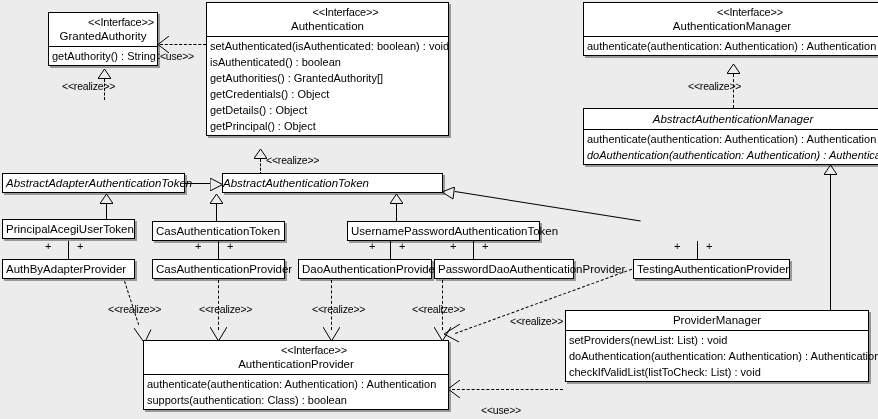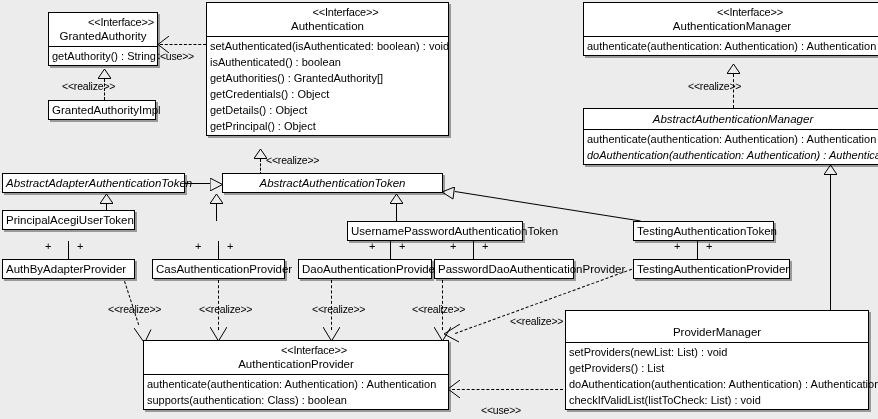--- a/index.html
+++ b/index.html
@@ -157,21 +157,20 @@
   </div>
 
   <div class="tri-up-o" style="left:98px; top:69px;">
     <svg width="13" height="10" viewBox="0 0 13 10">
         <polygon points="6.5,0 0,9.5 13,9.5" fill="#ececec" stroke="#000" stroke-width="1"></polygon>
       </svg>
   </div>
   <div class="dash-v" style="left:104px; top:79px; height:21px;"></div>
   <div class="lbl" style="left:62px; top:80px;">&lt;&lt;realize&gt;&gt;</div>
 
-  <div class="uml-simple" style="left:48px; top:100px; width:108px;">GrantedAuthorityImpl</div>
 
   <div class="uml-class" style="left:206px; top:2px; width:243px;">
     <div class="uml-head">
       <span class="stereo">&lt;&lt;Interface&gt;&gt;</span>
       <span class="cname">Authentication</span>
     </div>
     <div class="uml-ops">
       <span class="op">setAuthenticated(isAuthenticated: boolean) : void</span>
       <span class="op">isAuthenticated() : boolean</span>
       <span class="op">getAuthorities() : GrantedAuthority[]</span>
@@ -234,21 +233,21 @@
 
   <div class="uml-simple abstract" style="left:2px; top:173px; width:183px;">AbstractAdapterAuthenticationToken</div>
 
   <div class="ln ln-h" style="left:185px; top:183px; width:27px;"></div>
   <div class="tri-right-o" style="left:210px; top:177px;">
     <svg width="13" height="13" viewBox="0 0 13 13">
         <polygon points="0,0 12.5,6.5 0,13" fill="#ececec" stroke="#000" stroke-width="1"></polygon>
       </svg>
   </div>
 
-  <div class="uml-simple abstract" style="left:222px; top:173px; width:221px; text-align:center; padding-left:0;">AbstractAuthenticationToken</div>
+  <div class="uml-simple abstract" style="left:222px; top:173px; width:221px; padding-left:0;">AbstractAuthenticationToken</div>
 
   <div class="tri-up-o" style="left:100px; top:194px;">
     <svg width="13" height="10" viewBox="0 0 13 10">
         <polygon points="6.5,0 0,9.5 13,9.5" fill="#ececec" stroke="#000" stroke-width="1"></polygon>
       </svg>
   </div>
   <div class="ln ln-v" style="left:106px; top:203px; height:18px;"></div>
 
   <div class="tri-up-o" style="left:210px; top:194px;">
     <svg width="13" height="10" viewBox="0 0 13 10">
@@ -264,26 +263,26 @@
   </div>
   <div class="ln ln-v" style="left:396px; top:203px; height:18px;"></div>
 
   <div class="tri-right-o" style="left:442px; top:186px;">
     <svg width="13" height="13" viewBox="0 0 13 13">
         <polygon points="12.5,0 0,5 11,12" fill="#ececec" stroke="#000" stroke-width="1"></polygon>
       </svg>
   </div>
   <div class="diag solid" style="left:455px; top:191px; width:188px; transform:rotate(9deg);"></div>
 
-  <div class="uml-simple" style="left:2px; top:210px; width:133px;">PrincipalAcegiUserToken</div>
-
-
-  <div class="uml-simple" style="left:347px; top:221px; width:176px;">UsernamePasswordAuthenticationToken</div>
-
-  <div class="uml-simple" style="left:633px; top:221px; width:141px;">TestingAuthenticationToken</div>
+  <div class="uml-simple" style="left:2px; top:219px; width:133px;">PrincipalAcegiUserToken</div>
+
+  <div class="uml-simple" style="left:152px; top:221px; width:133px;">CasAuthenticationToken</div>
+
+  <div class="uml-simple" style="left:347px; top:221px; width:193px;">UsernamePasswordAuthenticationToken</div>
+
 
   <div class="ln ln-v" style="left:68px; top:241px; height:18px;"></div>
   <div class="plus" style="left:45px; top:240px;">+</div>
   <div class="plus" style="left:77px; top:240px;">+</div>
 
   <div class="ln ln-v" style="left:218px; top:241px; height:18px;"></div>
   <div class="plus" style="left:195px; top:240px;">+</div>
   <div class="plus" style="left:227px; top:240px;">+</div>
 
   <div class="ln ln-v" style="left:390px; top:241px; height:18px;"></div>
@@ -361,24 +360,23 @@
 
   <div class="dash-h" style="left:452px; top:389px; width:111px;"></div>
   <div class="arrow-open" style="left:447px; top:380px;">
     <svg width="14" height="18" viewBox="0 0 14 18">
         <polyline points="13,0 1,9 13,18" fill="none" stroke="#000" stroke-width="1"></polyline>
       </svg>
   </div>
   <div class="lbl" style="left:481px; top:404px;">&lt;&lt;use&gt;&gt;</div>
 
   <div class="uml-class" style="left:565px; top:310px; width:304px;">
-    <div class="uml-head" style="padding-top:14px;">
+    <div class="uml-head" style="padding-top:2px;">
       <span class="cname">ProviderManager</span>
     </div>
     <div class="uml-ops">
       <span class="op">setProviders(newList: List) : void</span>
-      <span class="op">getProviders() : List</span>
       <span class="op">doAuthentication(authentication: Authentication) : Authentication</span>
       <span class="op">checkIfValidList(listToCheck: List) : void</span>
     </div>
   </div>
 
 </div>
 
 </body></html>

